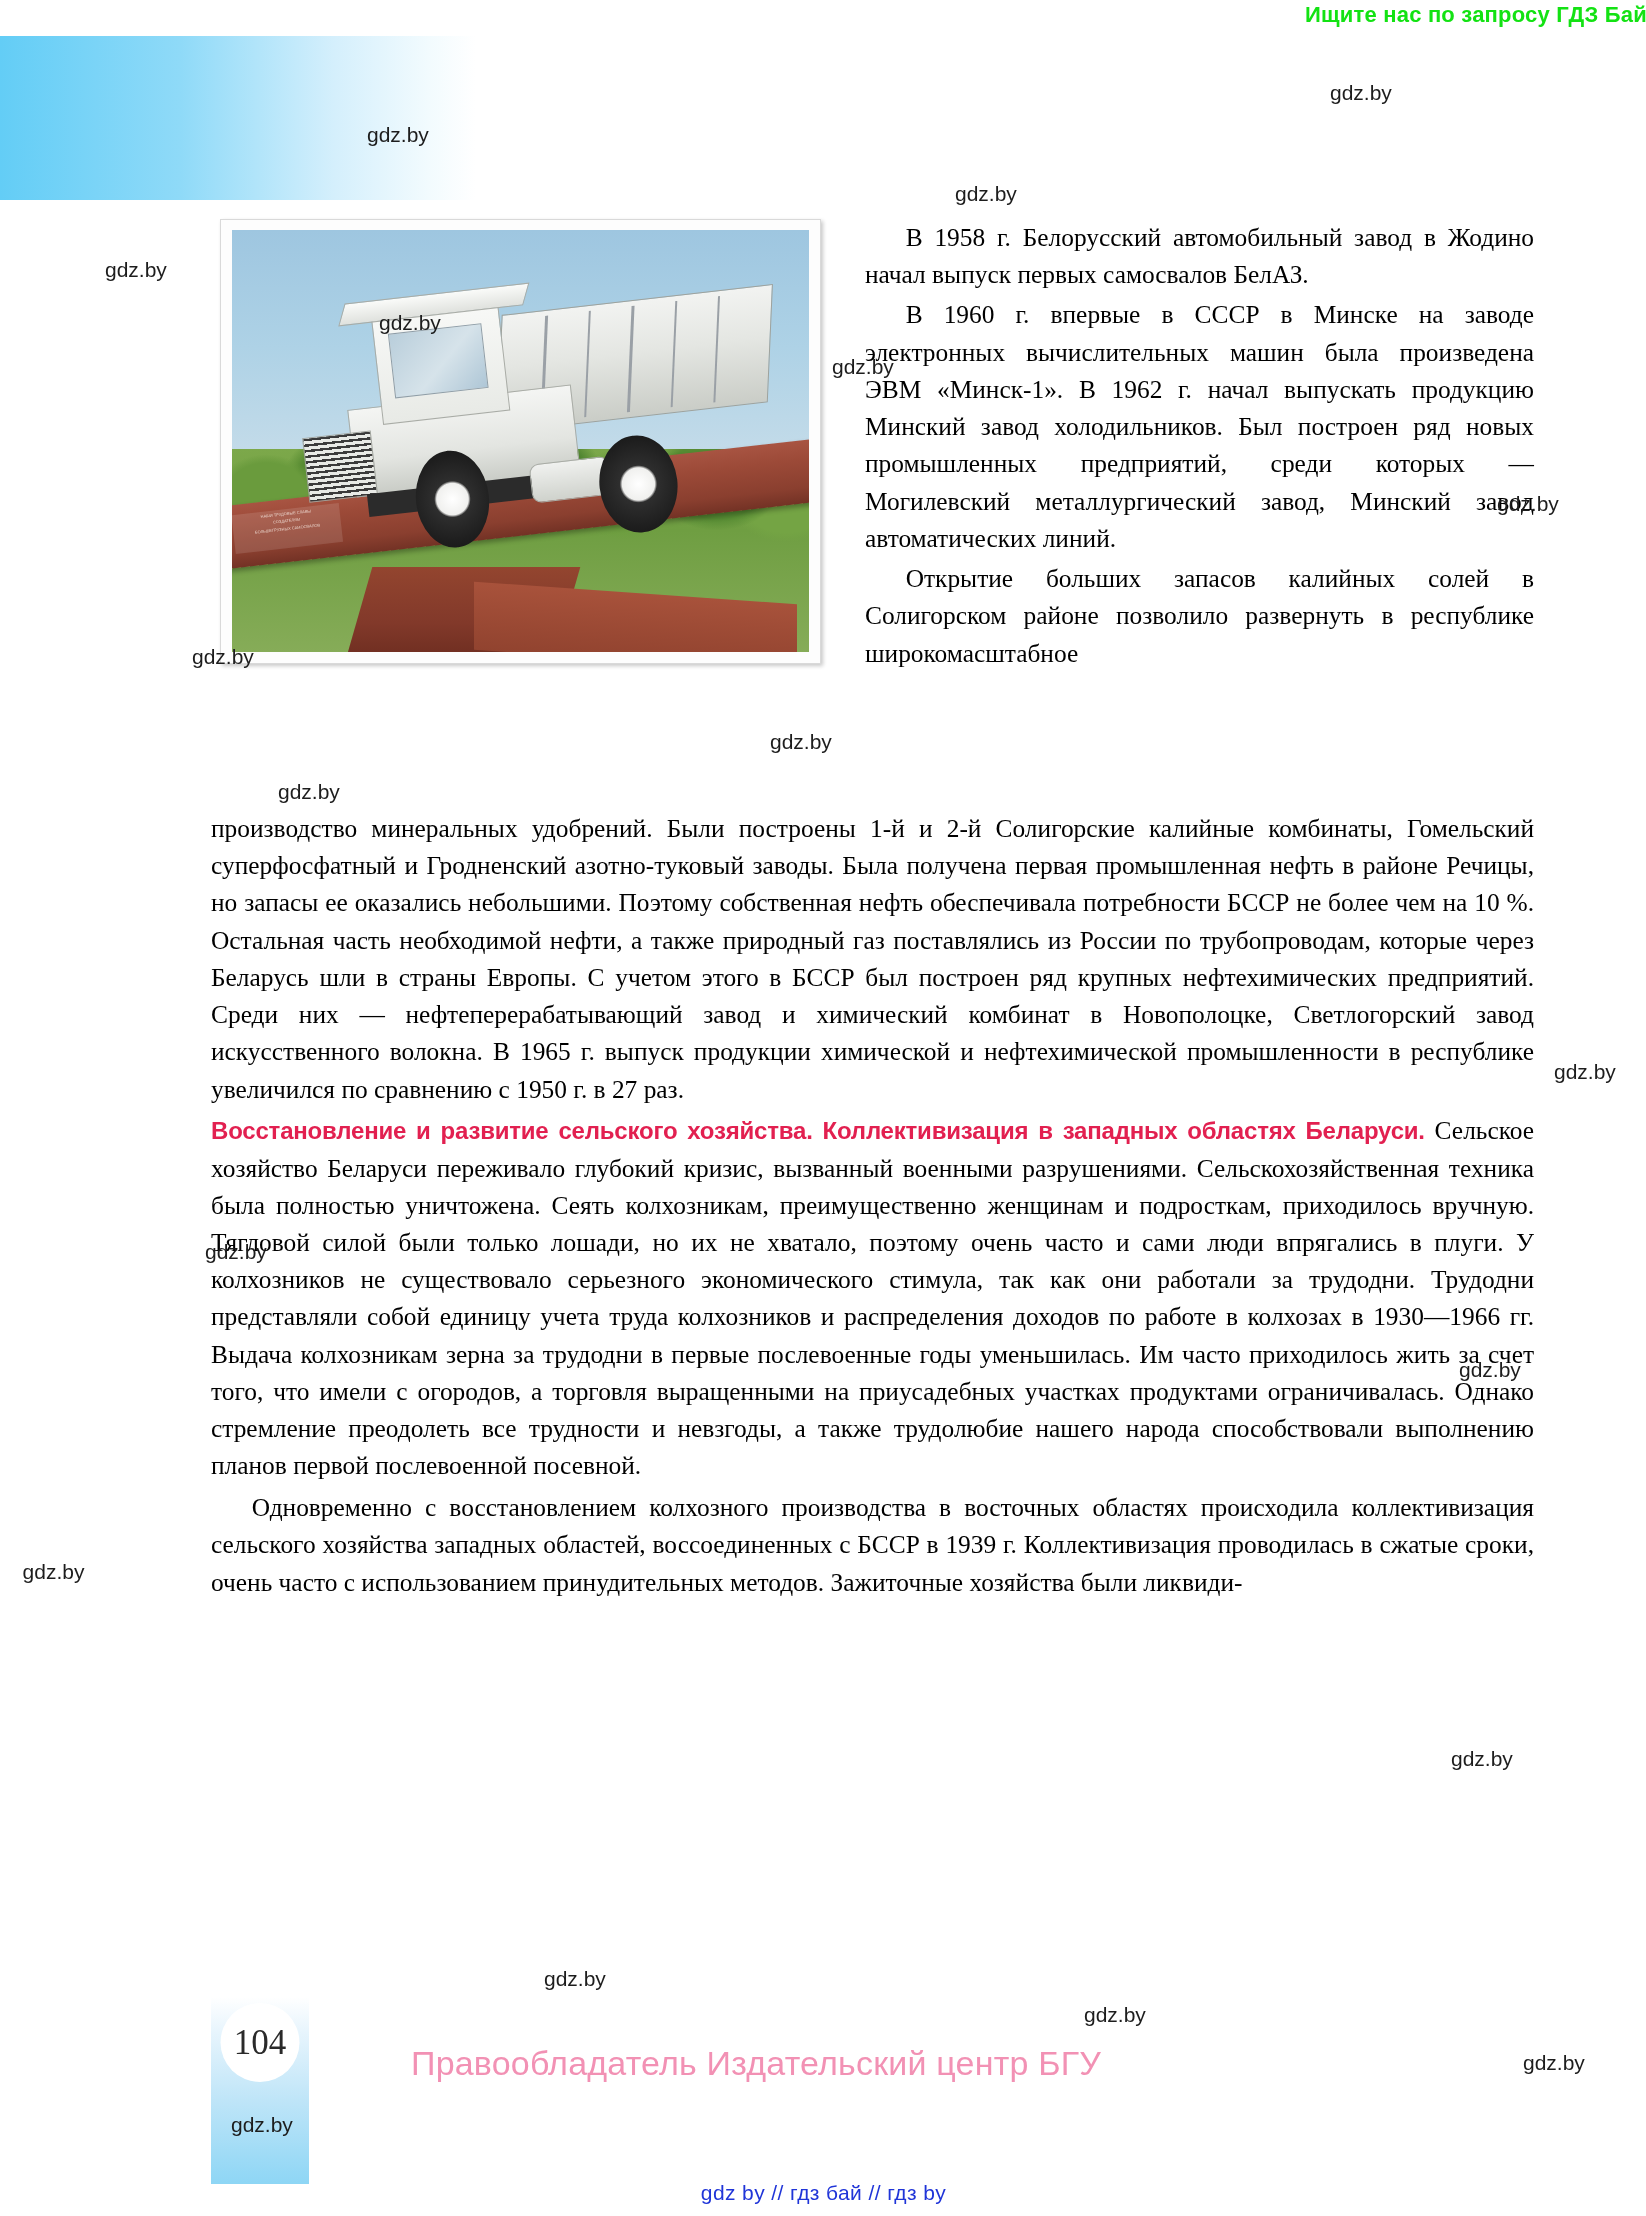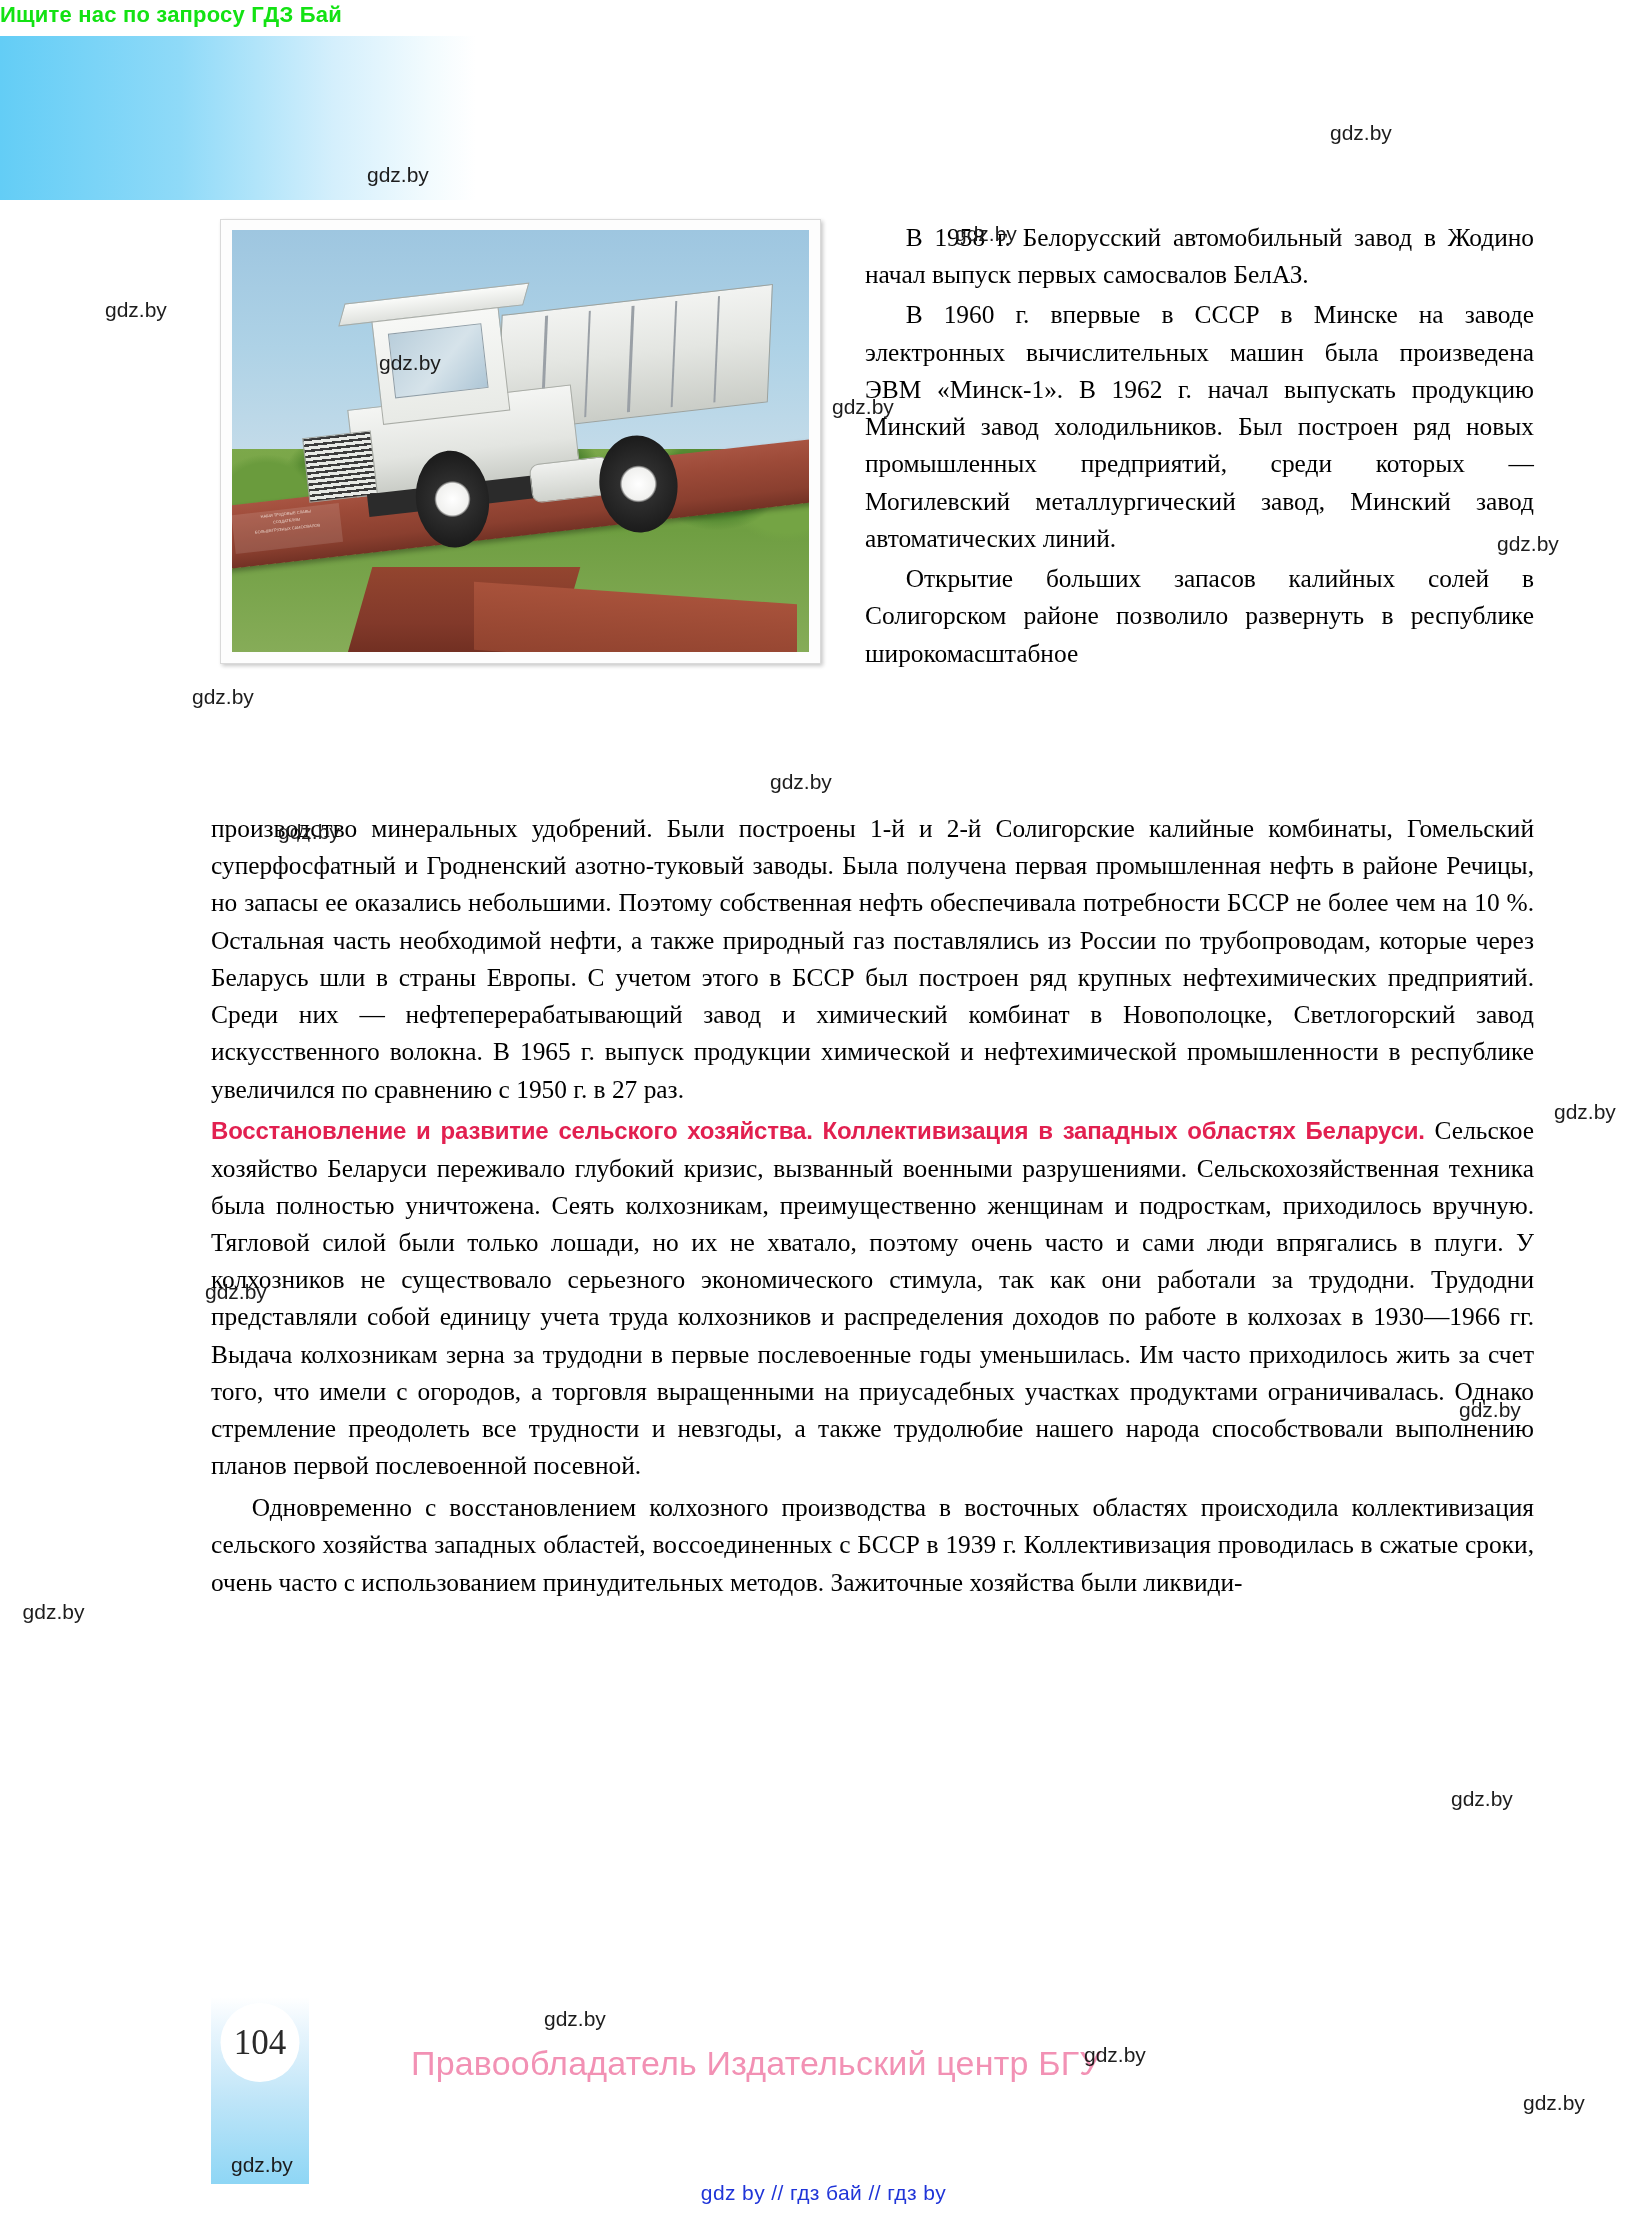--- a/index.html
+++ b/index.html
@@ -21,21 +21,21 @@
     background: #ffffff;
     overflow: hidden;
   }
 
   
   .promo-banner {
     position: absolute;
     top: 1.6px;
     left: 0;
     width: 1647px;
-    text-align: left;
+    text-align: right;
     font-family: "Liberation Sans", "DejaVu Sans", sans-serif;
     font-size: 22px;
     font-weight: 600;
     color: #13e213;
     letter-spacing: 0.2px;
     white-space: nowrap;
   }
 
   
   .deco-bar-top {
@@ -303,21 +303,20 @@
   }
 
   
   .wm {
     position: absolute;
     font-family: "Liberation Sans", "DejaVu Sans", sans-serif;
     font-size: 21px;
     color: #1d1d1d;
     white-space: nowrap;
     pointer-events: none;
-    margin-top: 40px;
   }
 </style>
 </head>
 <body>
 
 <div class="page">
 
   <div class="promo-banner">Ищите нас по запросу ГДЗ Бай</div>
 
   <div class="deco-bar-top"></div>

